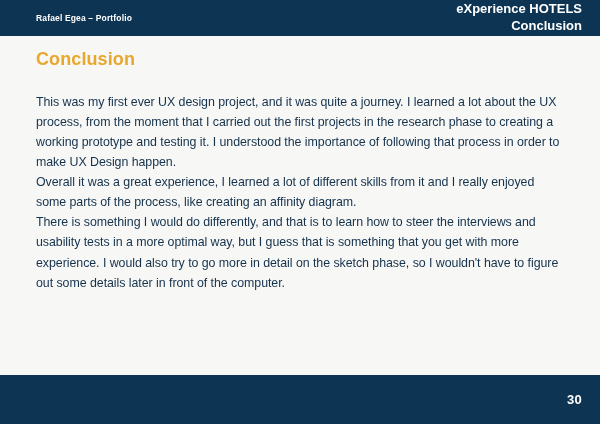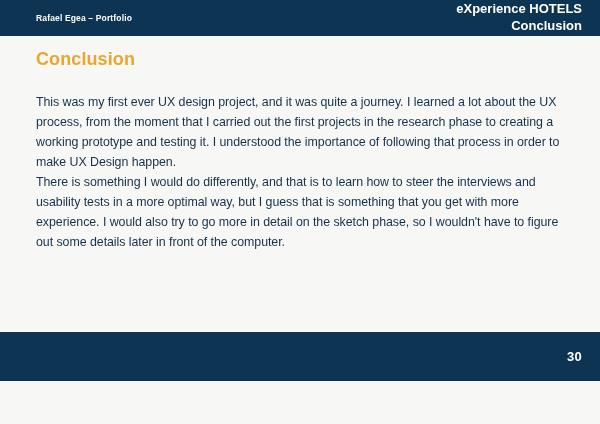--- a/index.html
+++ b/index.html
@@ -9,21 +9,21 @@
   body {
     width: 600px;
     height: 424px;
     overflow: hidden;
     font-family: "Liberation Sans", sans-serif;
     background: #f7f7f5;
   }
   .slide {
     position: relative;
     width: 600px;
-    height: 381px;
+    height: 424px;
     background: #0f766e;
     box-sizing: border-box;
     display: flex;
     flex-direction: column;
   }
 
   
   .header-bar {
     position: absolute;
     top: 0;
@@ -118,20 +118,21 @@
     <div class="header-right">
       <span class="line">eXperience HOTELS</span>
       <span class="line">Conclusion</span>
     </div>
   </div>
 
   <div class="content">
     <h1 class="slide-title">Conclusion</h1>
     <div class="body-copy">
       <p>This was my first ever UX design project, and it was quite a journey. I learned a lot about the UX process, from the moment that I carried out the first projects in the research phase to creating a working prototype and testing it. I understood the importance of following that process in order to make UX Design happen.</p>
+      <p>Overall it was a great experience, I learned a lot of different skills from it and I really enjoyed some parts of the process, like creating an affinity diagram.</p>
       <p>There is something I would do differently, and that is to learn how to steer the interviews and usability tests in a more optimal way, but I guess that is something that you get with more experience. I would also try to go more in detail on the sketch phase, so I wouldn't have to figure out some details later in front of the computer.</p>
     </div>
   </div>
 
   <div class="footer-bar">
     <div class="page-number">30</div>
   </div>
 
 </div>
 

